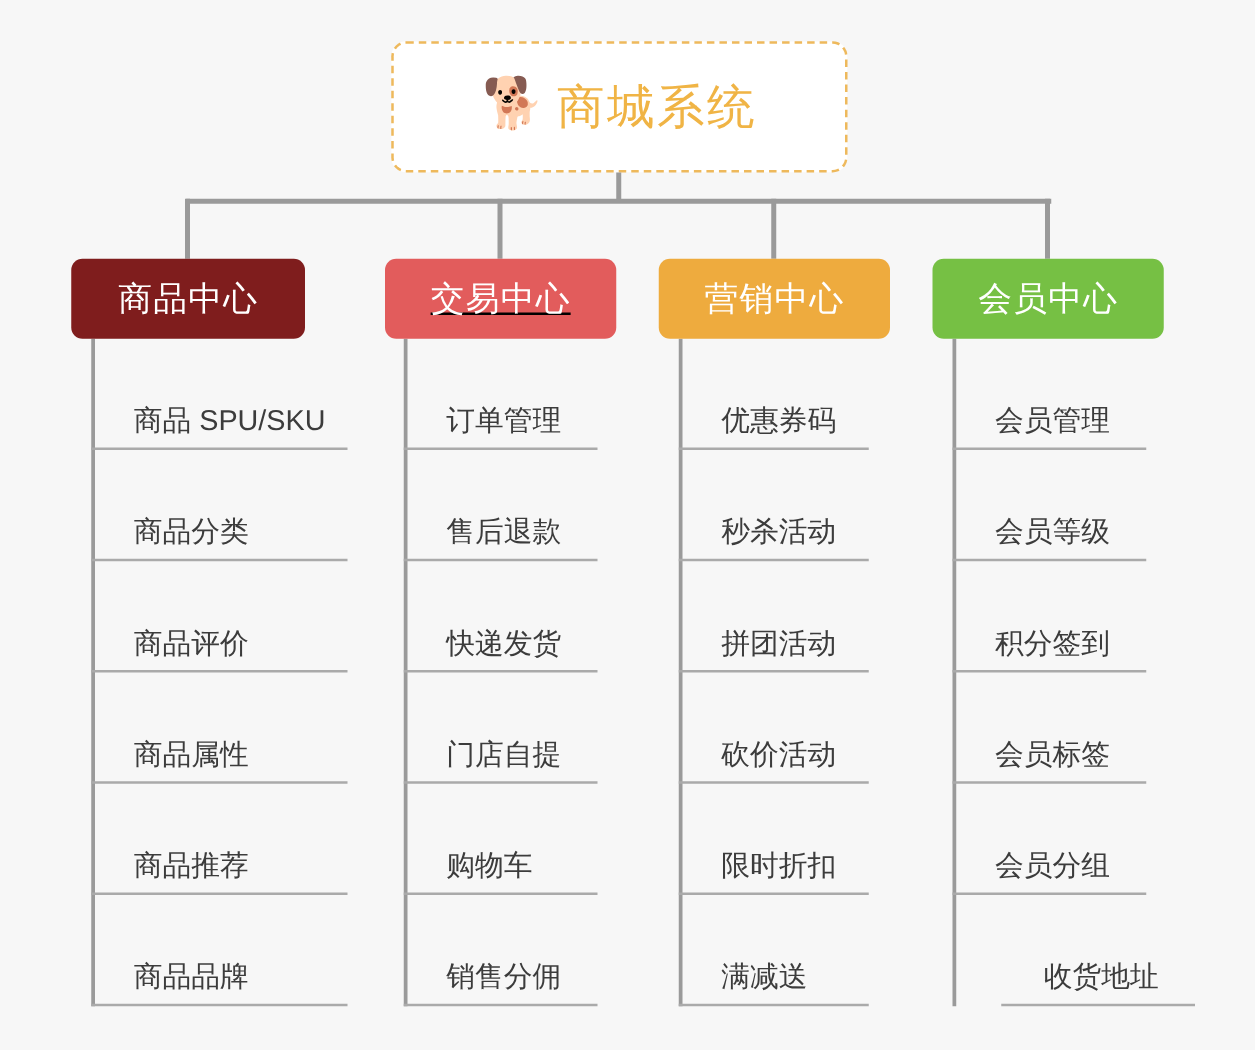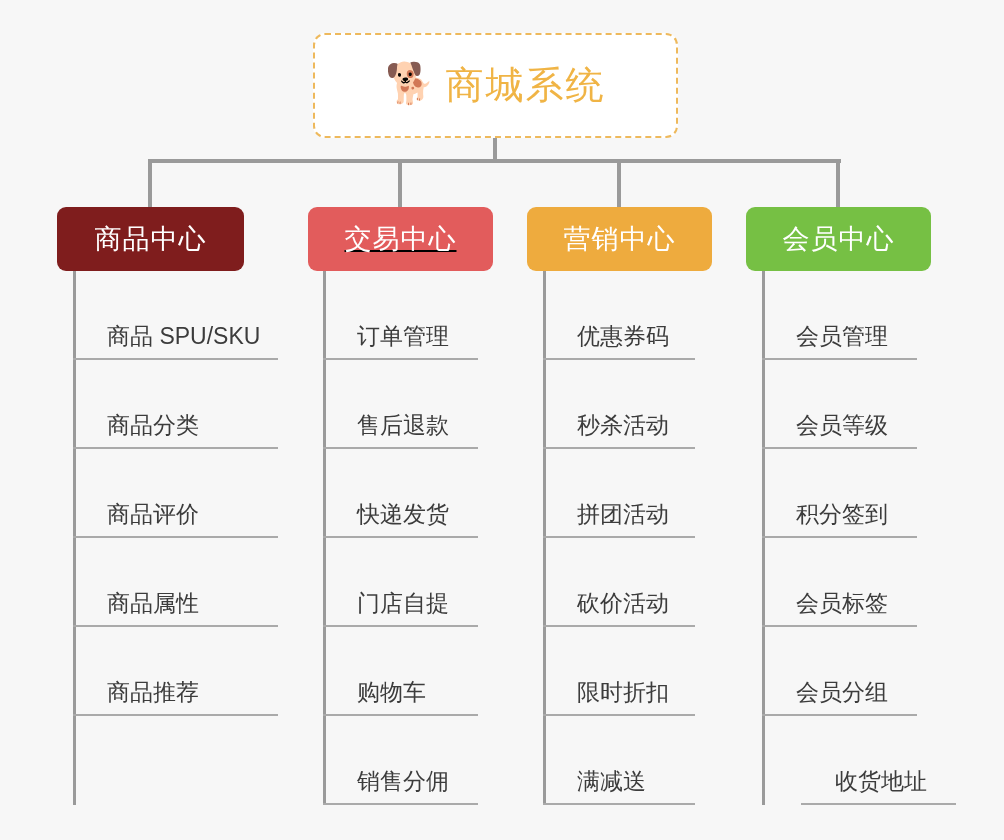--- a/index.html
+++ b/index.html
@@ -153,20 +153,24 @@
           <span class="leaf-label">商品评价</span>
         </div>
         <div class="leaf" style="top: 267px; width: 205px;">
           <div class="leaf-underline" style="width: 205px;"></div>
           <span class="leaf-label">商品属性</span>
         </div>
         <div class="leaf" style="top: 356px; width: 205px;">
           <div class="leaf-underline" style="width: 205px;"></div>
           <span class="leaf-label">商品推荐</span>
         </div>
+        <div class="leaf" style="top: 445px; width: 205px;">
+          <div class="leaf-underline" style="width: 205px;"></div>
+          <span class="leaf-label">商品品牌</span>
+        </div>
       </div>
       <div class="branch" style="left: 323px; width: 175px; height: 534px;">
         <div class="trunk" style="height: 534px;"></div>
         <div class="leaf" style="top: 0px; width: 155px;">
           <div class="leaf-underline" style="width: 155px;"></div>
           <span class="leaf-label">订单管理</span>
         </div>
         <div class="leaf" style="top: 89px; width: 155px;">
           <div class="leaf-underline" style="width: 155px;"></div>
           <span class="leaf-label">售后退款</span>

